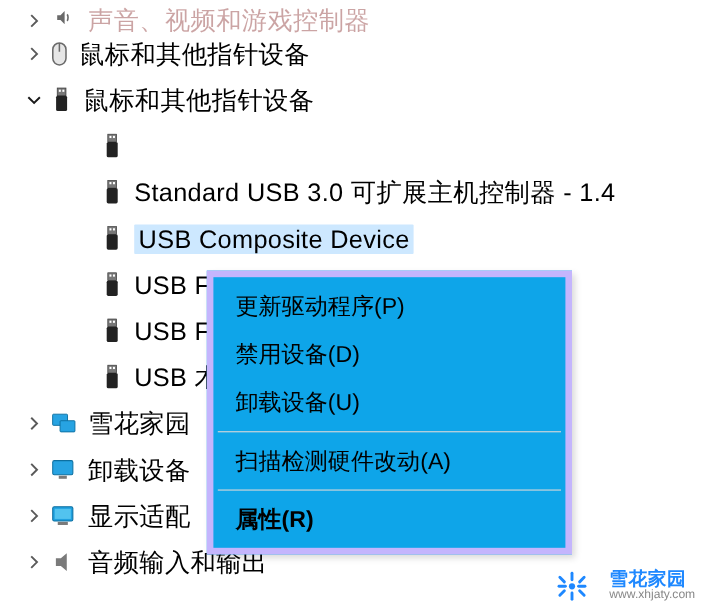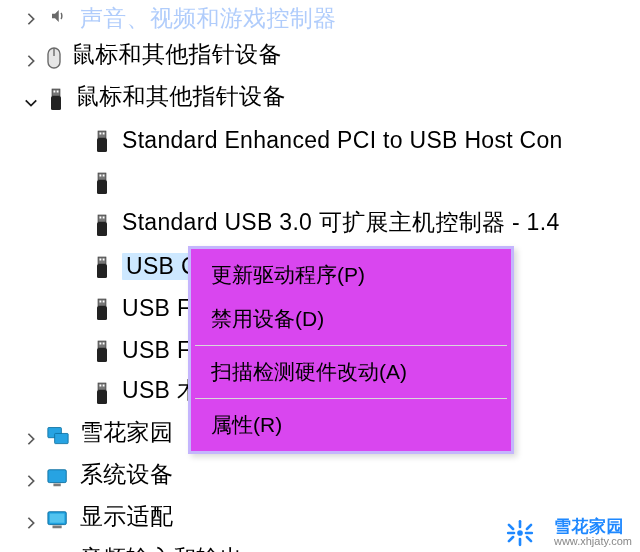--- a/index.html
+++ b/index.html
@@ -17,21 +17,21 @@
   .tree {
     position: absolute;
     top: 0;
     left: 0;
     right: 0;
     bottom: 0;
     padding-top: 0;
   }
   .row {
     display: flex;
-    align-items: flex-end;
+    align-items: center;
     height: 42px;
     white-space: nowrap;
     position: relative;
   }
   .row.small-top { height: 28px; align-items: flex-end; }
   .expander {
     width: 18px;
     height: 18px;
     display: flex;
     align-items: center;
@@ -48,21 +48,21 @@
     display: flex;
     align-items: center;
     justify-content: center;
     margin-right: 10px;
     flex: 0 0 auto;
   }
   .label {
     font-size: 23px;
     letter-spacing: 0.3px;
   }
-  .label.cut { color: #3b82f6; }
+  .label.cut { color: #7f1d1d; }
   .selected {
     background: #cde8ff;
     padding: 0 4px;
     border-radius: 1px;
   }
   .mouse-icon {
     width: 16px;
     height: 24px;
   }
   .mouse-svg { width: 14px; height: 22px; }
@@ -70,31 +70,31 @@
   .usb-svg { width: 16px; height: 24px; }
   .monitor-svg { width: 22px; height: 20px; }
   .audio-svg { width: 18px; height: 22px; }
 
   
   .context-menu {
     position: absolute;
     left: 188px;
     top: 246px;
     width: 316px;
-    background: #d946ef;
-    border: 3px solid #c4b5fd;
+    background: #0ea5e9;
+    border: 6px solid #c4b5fd;
     box-shadow: 3px 3px 6px rgba(0,0,0,0.15);
     padding: 4px 2px;
   }
   .menu-item {
     padding: 8px 24px 8px 18px;
     font-size: 21px;
     color: #000;
   }
-  .menu-item.bold { font-weight: 400; }
+  .menu-item.bold { font-weight: 700; }
   .menu-sep {
     height: 1px;
     background: #d9d9d9;
     margin: 4px 2px;
   }
 
   
   .watermark {
     position: absolute;
     right: 0;
@@ -170,32 +170,20 @@
   <div class="row">
     <span class="indent" style="width:92px;"></span>
     <span class="icon usb-icon-wrap">
       <svg class="usb-svg" viewBox="0 0 16 24">
           <rect x="4" y="1" width="8" height="7" fill="#777" stroke="#333" stroke-width="0.6"></rect>
           <rect x="5.5" y="2.5" width="1.8" height="2" fill="#fff"></rect>
           <rect x="8.7" y="2.5" width="1.8" height="2" fill="#fff"></rect>
           <rect x="3" y="8" width="10" height="14" rx="1.5" fill="#222"></rect>
         </svg>
     </span>
-    <span class="label">Standard Enhanced PCI to USB Host Con</span>
-  </div>
-  <div class="row">
-    <span class="indent" style="width:92px;"></span>
-    <span class="icon usb-icon-wrap">
-      <svg class="usb-svg" viewBox="0 0 16 24">
-          <rect x="4" y="1" width="8" height="7" fill="#777" stroke="#333" stroke-width="0.6"></rect>
-          <rect x="5.5" y="2.5" width="1.8" height="2" fill="#fff"></rect>
-          <rect x="8.7" y="2.5" width="1.8" height="2" fill="#fff"></rect>
-          <rect x="3" y="8" width="10" height="14" rx="1.5" fill="#222"></rect>
-        </svg>
-    </span>
   </div>
   <div class="row">
     <span class="indent" style="width:92px;"></span>
     <span class="icon usb-icon-wrap">
       <svg class="usb-svg" viewBox="0 0 16 24">
           <rect x="4" y="1" width="8" height="7" fill="#777" stroke="#333" stroke-width="0.6"></rect>
           <rect x="5.5" y="2.5" width="1.8" height="2" fill="#fff"></rect>
           <rect x="8.7" y="2.5" width="1.8" height="2" fill="#fff"></rect>
           <rect x="3" y="8" width="10" height="14" rx="1.5" fill="#222"></rect>
         </svg>
@@ -271,21 +259,21 @@
       <svg viewBox="0 0 16 16">
           <path d="M5 2 L11 8 L5 14" fill="none" stroke="#5a5a5a" stroke-width="2"></path>
         </svg>
     </span>
     <span class="icon">
       <svg class="monitor-svg" viewBox="0 0 24 20">
           <rect x="1" y="1" width="20" height="14" rx="1.5" fill="#27a3e2" stroke="#0d6fa0"></rect>
           <rect x="7" y="16" width="8" height="3" fill="#7a7a7a"></rect>
         </svg>
     </span>
-    <span class="label">系统设备</span>
+    <span class="label">卸载设备</span>
   </div>
 
   <div class="row">
     <span class="expander">
       <svg viewBox="0 0 16 16">
           <path d="M5 2 L11 8 L5 14" fill="none" stroke="#5a5a5a" stroke-width="2"></path>
         </svg>
     </span>
     <span class="icon">
       <svg class="monitor-svg" viewBox="0 0 24 20">
@@ -309,20 +297,21 @@
         </svg>
     </span>
     <span class="label">音频输入和输出</span>
   </div>
 
 </div>
 
 <div class="context-menu">
   <div class="menu-item">更新驱动程序(P)</div>
   <div class="menu-item">禁用设备(D)</div>
+  <div class="menu-item">卸载设备(U)</div>
   <div class="menu-sep"></div>
   <div class="menu-item">扫描检测硬件改动(A)</div>
   <div class="menu-sep"></div>
   <div class="menu-item bold">属性(R)</div>
 </div>
 
 <div class="watermark">
   <svg class="wm-logo" viewBox="0 0 32 32">
     <g fill="#1e88ff">
       <circle cx="16" cy="16" r="3"></circle>

